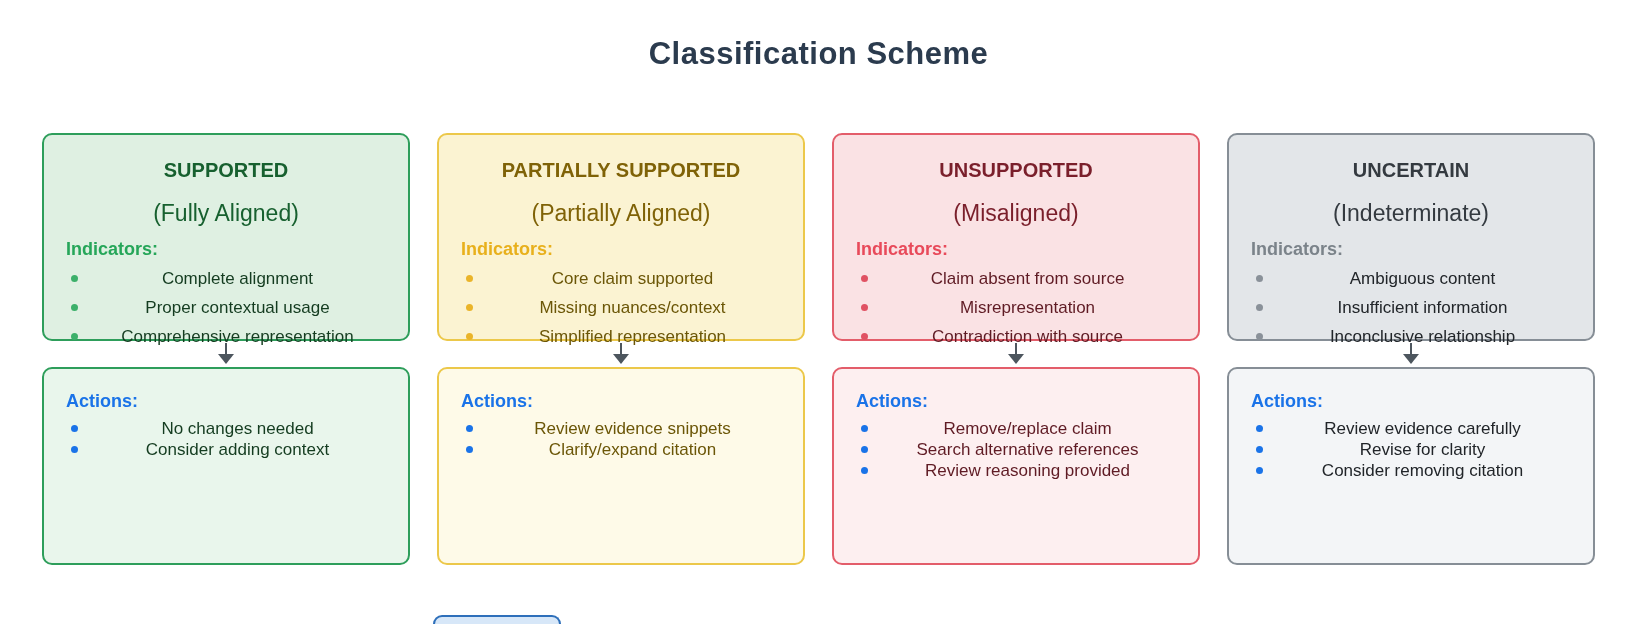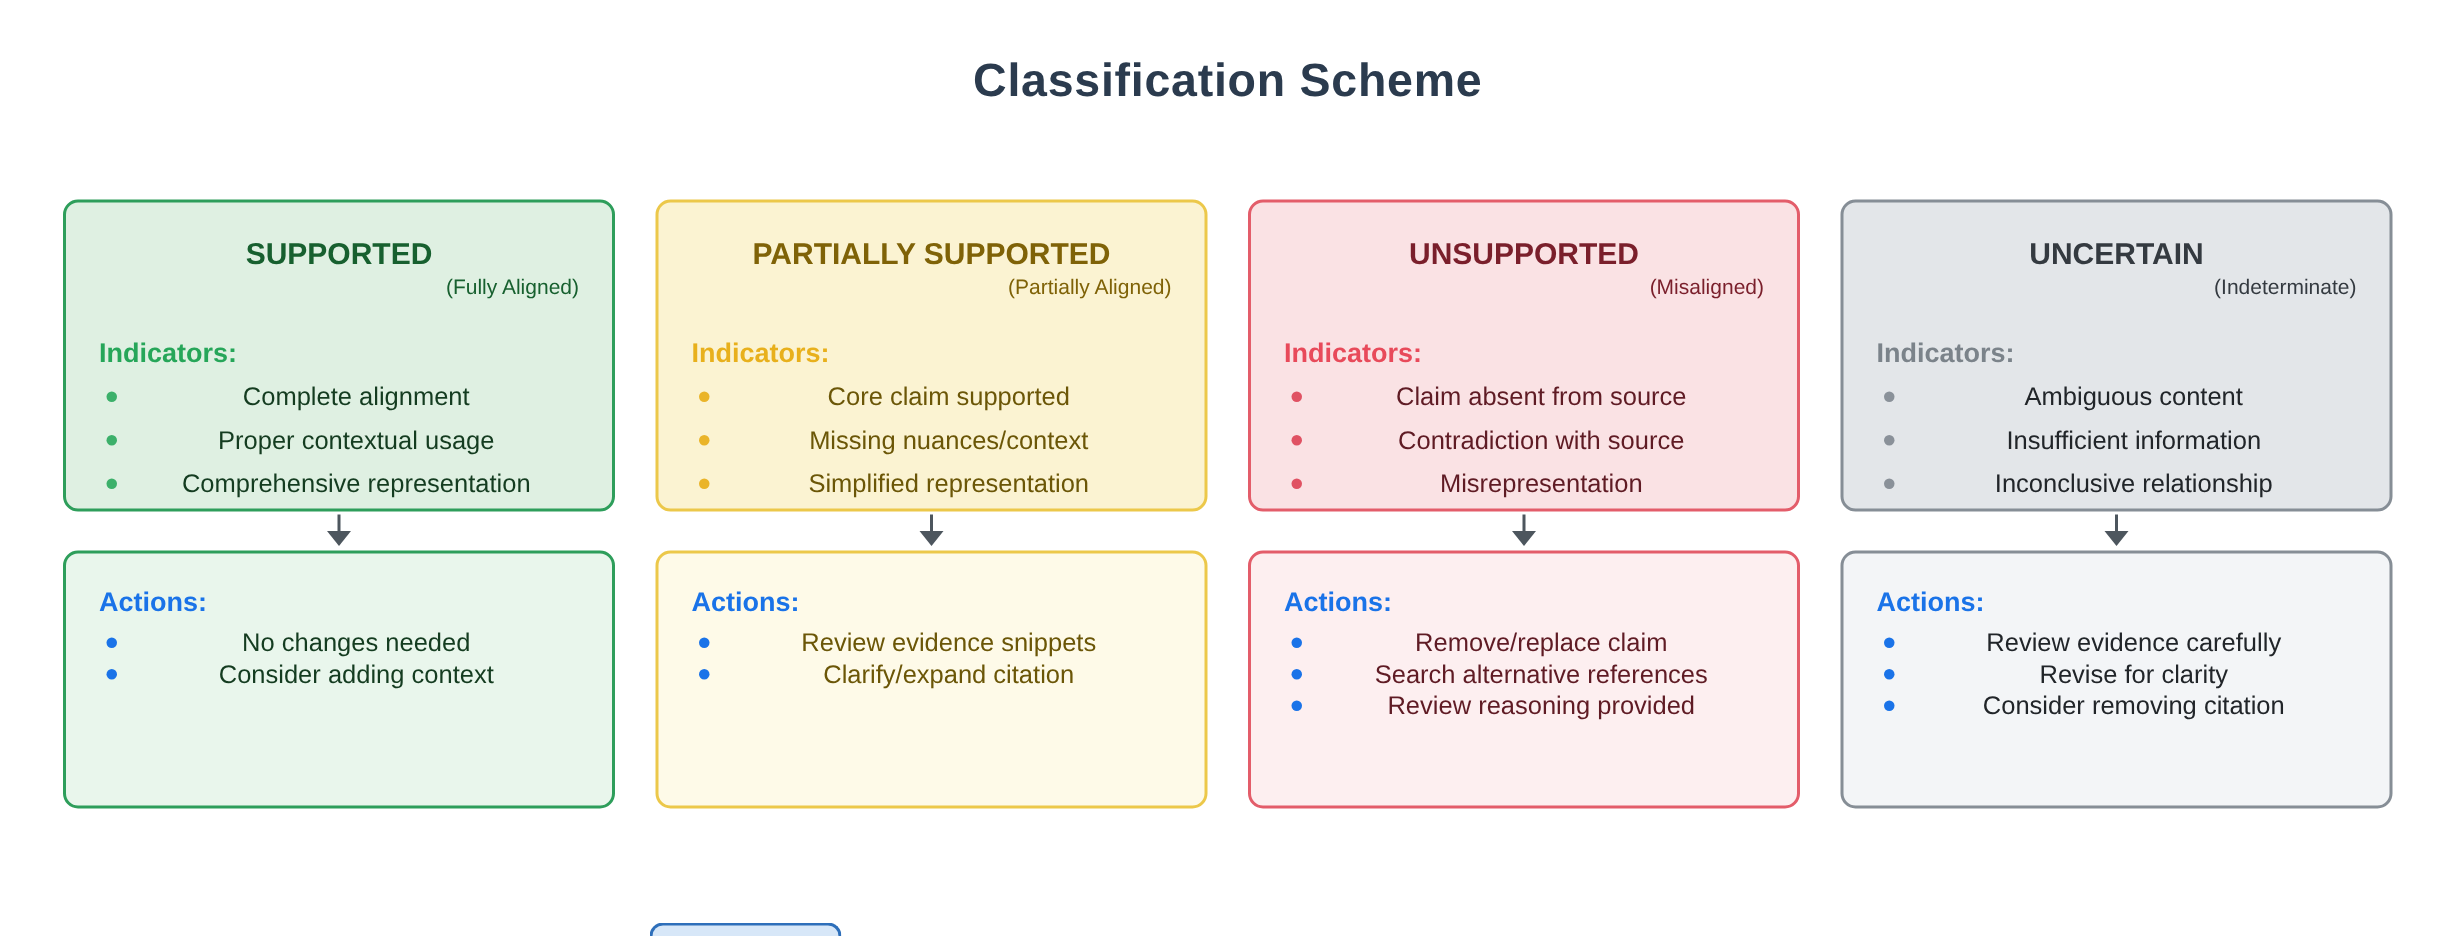--- a/index.html
+++ b/index.html
@@ -25,36 +25,36 @@
     display: flex;
     gap: 27px;
   }
   .column { flex: 1; display: flex; flex-direction: column; min-width: 0; }
   .card {
     border: 2px solid var(--border, #999);
     border-radius: 10px;
     padding: 16px 22px;
   }
   .card.top { background: var(--top-bg, #eee); height: 208px; }
-  .card.bottom { background: var(--bottom-bg, #f7f7f7); height: 172px; }
+  .card.bottom { background: var(--bottom-bg, #f7f7f7); height: 198px; }
   .card-title {
     text-align: center;
     font-size: 20px;
     font-weight: bold;
     color: var(--title, #222);
     margin-top: 8px;
   }
   .card-subtitle {
-    text-align: right;
-    font-size: 14px;
+    text-align: center;
+    font-size: 23px;
     color: var(--title, #222);
-    margin-top: 1px;
+    margin-top: 18px;
   }
   .section-label { font-size: 18px; font-weight: bold; }
-  .ind-label { color: var(--label, #666); margin-top: 26px; }
+  .ind-label { color: var(--label, #666); margin-top: 12px; }
   .act-label { color: var(--accent, #1a73e8); margin-top: 6px; }
   ul.list { list-style: none; }
   .list li {
     position: relative;
     padding-left: 23px;
     font-size: 17px;
     color: var(--text, #222);
     line-height: 21px;
     text-align: center;
   }
@@ -153,22 +153,22 @@
     </div>
   </div>
 
   <div class="column" style="--border: #e35d6a; --top-bg: #fae2e4; --bottom-bg: #fdeff0; --title: #7a1f2b; --label: #e84a5a; --bullet: #e05263; --text: #5f1b24;">
     <div class="card top">
       <div class="card-title">UNSUPPORTED</div>
       <div class="card-subtitle">(Misaligned)</div>
       <div class="section-label ind-label">Indicators:</div>
       <ul class="list ind-list">
         <li>Claim absent from source</li>
+        <li>Misrepresentation</li>
         <li>Contradiction with source</li>
-        <li>Misrepresentation</li>
       </ul>
     </div>
     <div class="arrow">
       <div class="arrow-line"></div>
       <div class="arrow-head"></div>
     </div>
     <div class="card bottom">
       <div class="section-label act-label">Actions:</div>
       <ul class="list act-list">
         <li>Remove/replace claim</li>

